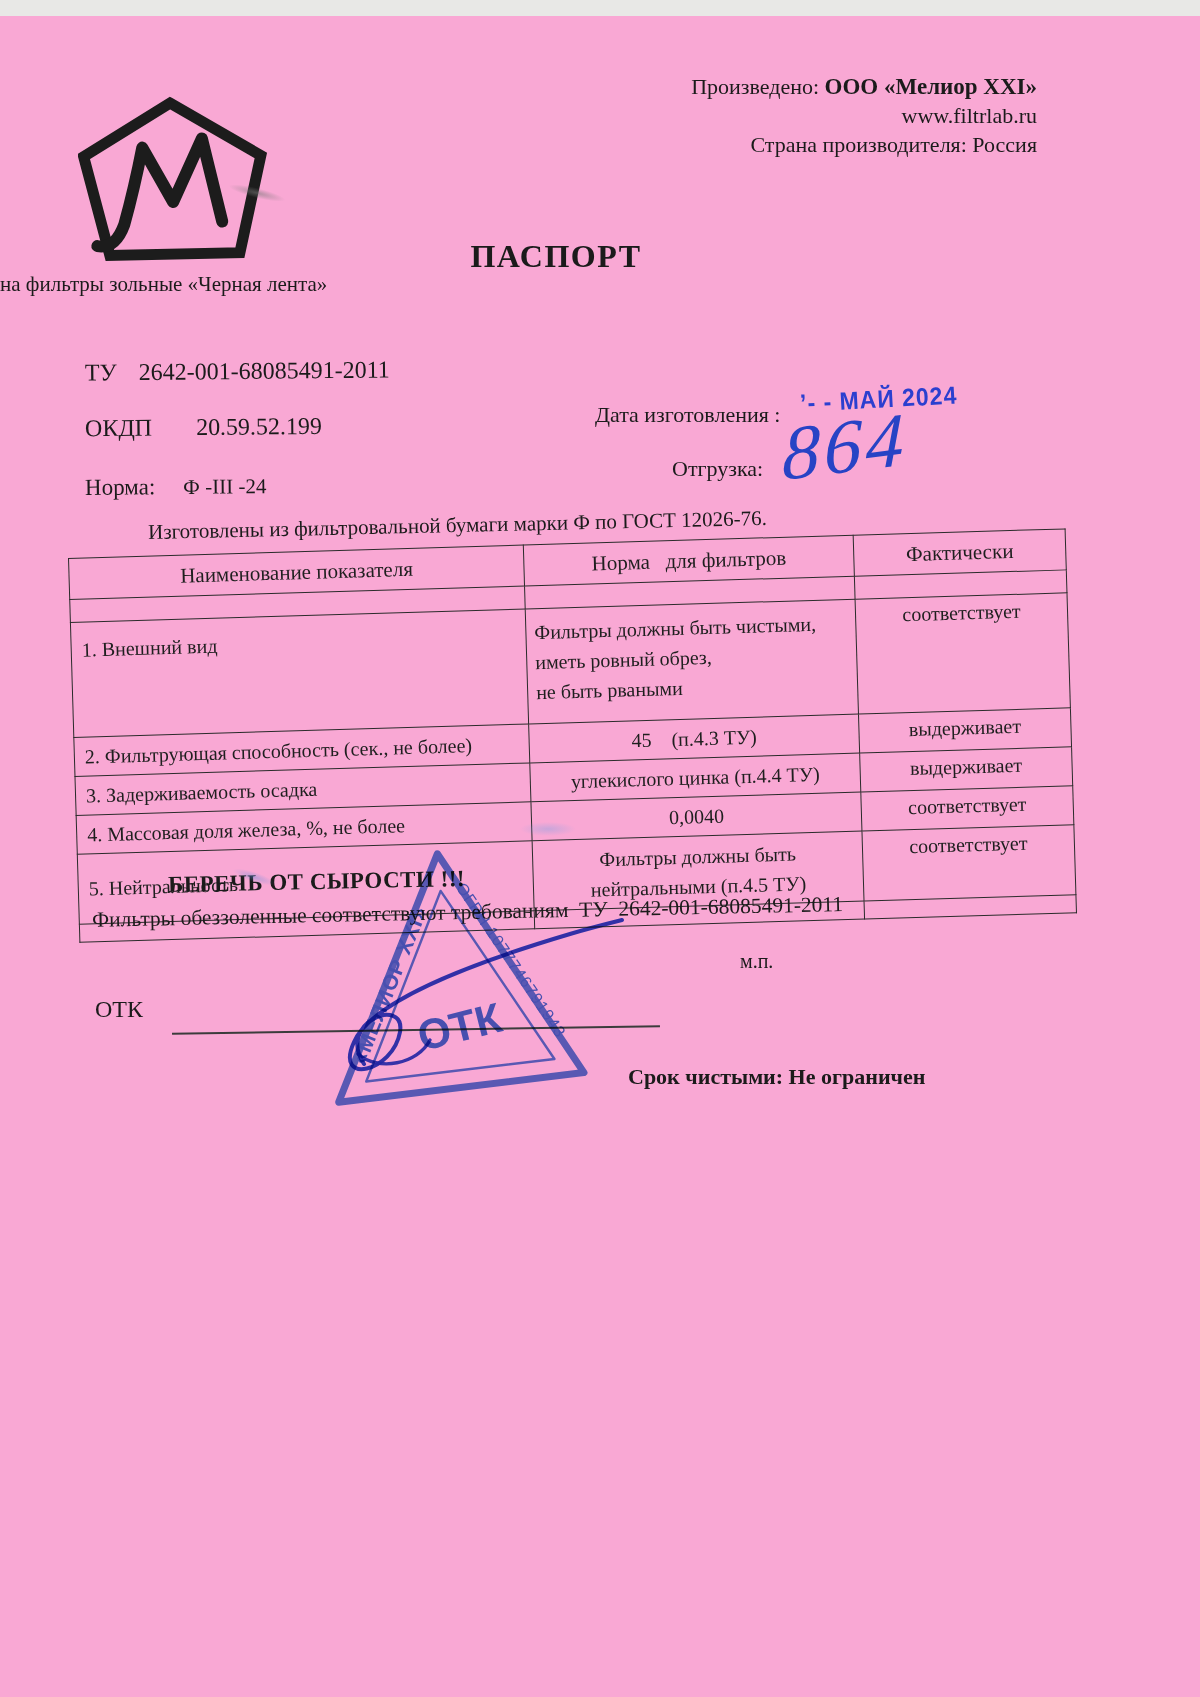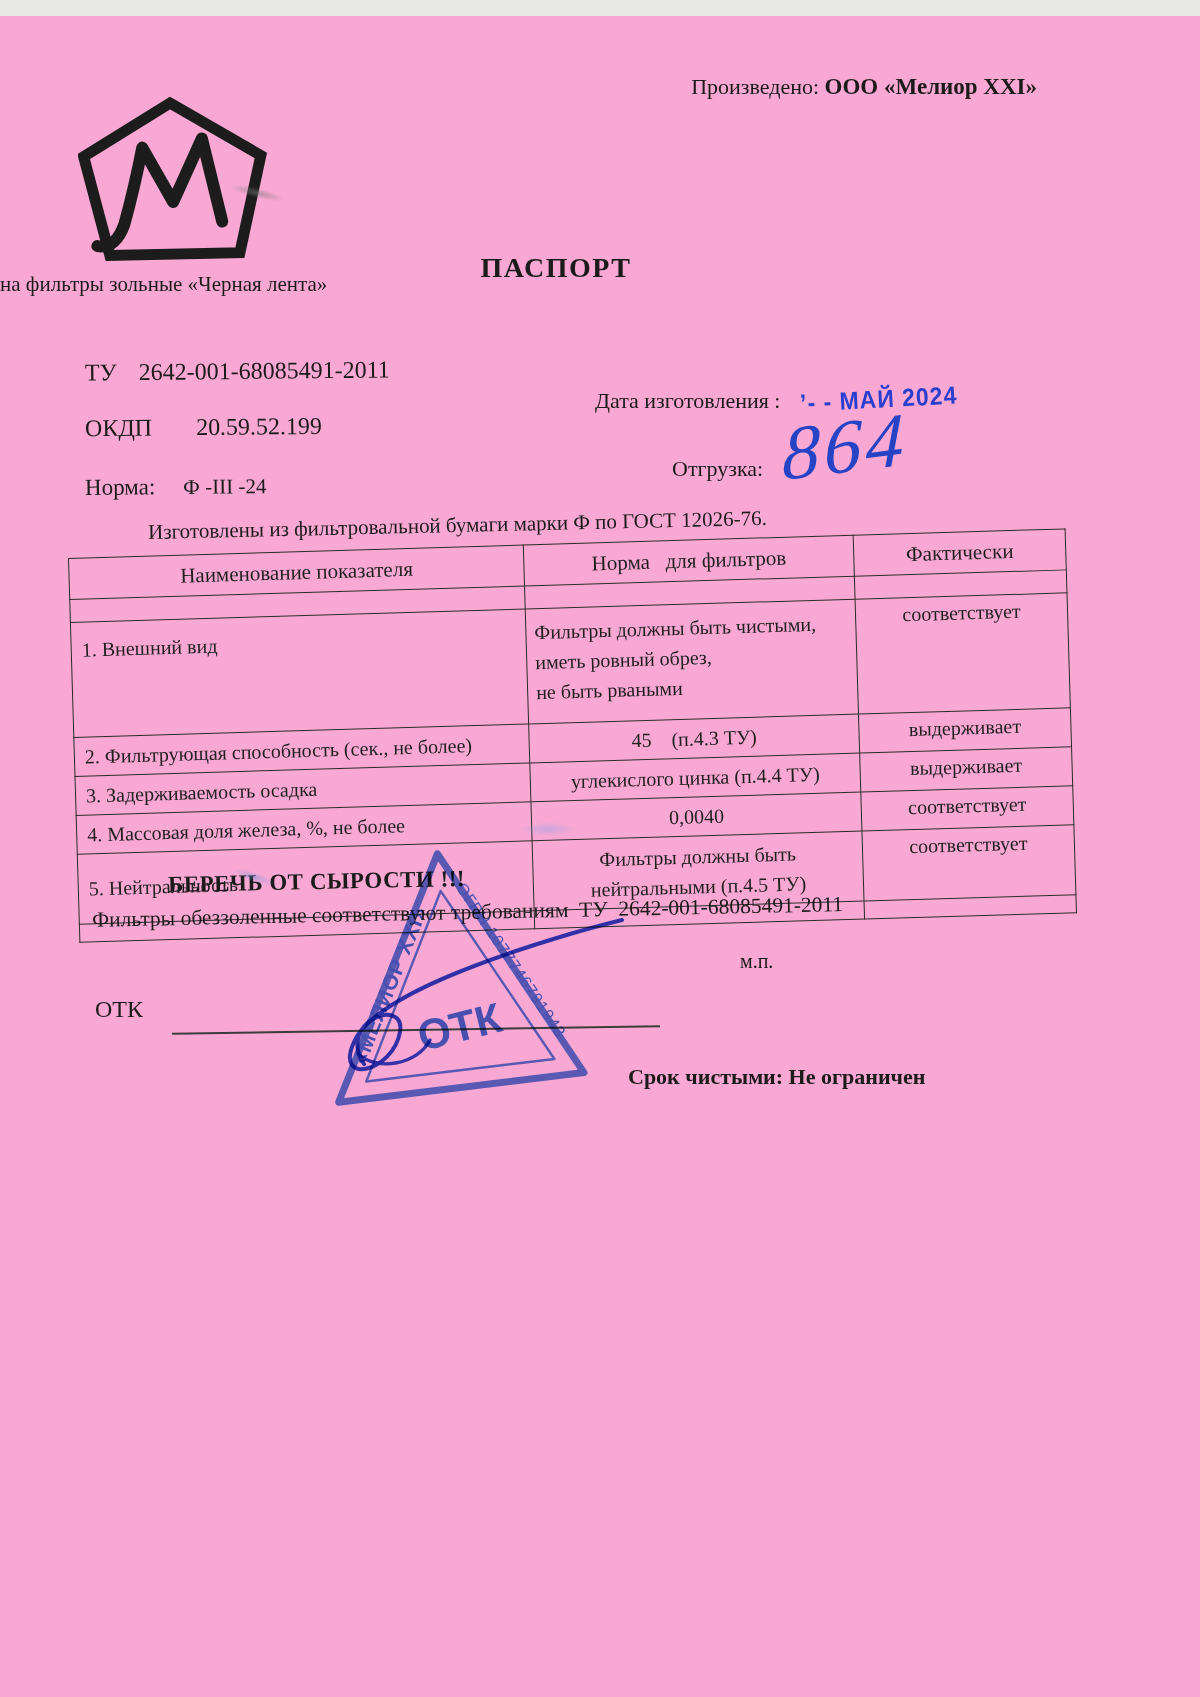--- a/index.html
+++ b/index.html
@@ -14,33 +14,33 @@
   .hdr{top:56px;right:163px;text-align:right;line-height:29px;font-size:22px;}
   .hdr .producer{font-weight:bold;font-size:23px;}
 
   
   .logo{left:78px;top:80px;width:192px;height:168px;}
   .smudge{left:228px;top:172px;width:58px;height:10px;
     background:radial-gradient(closest-side,rgba(120,120,120,.55),rgba(120,120,120,0));
     transform:rotate(14deg);}
 
   
-  .title{left:0;top:236px;width:1112px;text-align:center;font-size:28px;font-weight:bold;letter-spacing:1.5px;}
+  .title{left:0;top:222px;width:1112px;text-align:center;font-size:32px;font-weight:bold;letter-spacing:1.5px;}
   .subtitle{left:0;top:256px;width:1116px;font-size:21px;}
 
   
   .tu{left:85px;top:342px;font-size:24px;transform:rotate(-0.6deg);}
   .tu .val{margin-left:22px;}
   .okdp{left:85px;top:398px;font-size:24px;transform:rotate(-0.6deg);}
   .okdp .val{margin-left:44px;}
   .batch{left:85px;top:458px;font-size:23px;transform:rotate(-0.6deg);}
   .batch .val{margin-left:28px;font-size:21px;}
 
   
-  .datelbl{left:595px;top:372px;font-size:22px;}
+  .datelbl{left:595px;top:386px;font-size:22px;}
   .datestamp{left:800px;top:370px;font-size:23px;font-weight:bold;letter-spacing:1px;
     font-family:"Liberation Sans","DejaVu Sans",sans-serif;color:#2b3fcf;
     transform:rotate(-3deg) scaleY(1.08);}
   .shiplbl{left:672px;top:440px;font-size:22px;}
   .shipval{left:782px;top:392px;font-size:76px;font-style:italic;color:#2743c5;
     transform:rotate(-7deg) skewX(-8deg);letter-spacing:4px;line-height:1;}
 
   
   .intro{left:148px;top:497px;font-size:21px;transform:rotate(-1.3deg);}
 
@@ -84,20 +84,22 @@
 </head>
 <body>
 
 <div class="page">
 
   <div class="abs hdr">
     <div>
       <span>Произведено:</span>
       <span class="producer">ООО «Мелиор XXI»</span>
     </div>
+    <div>www.filtrlab.ru</div>
+    <div>Страна производителя: Россия</div>
   </div>
 
   <svg class="abs logo" viewBox="0 0 192 168">
     <path d="M96 7 L184 64 L158 160 L28 156 L7 56 Z" fill="none" stroke="#1c1c1c" stroke-width="11" stroke-linejoin="miter" transform="rotate(-3 96 84)"></path>
     <path d="M16 146 C30 149 38 140 44 126 C52 102 60 74 66 50 L94 106 L126 44 L142 128" fill="none" stroke="#1c1c1c" stroke-width="12" stroke-linejoin="round" stroke-linecap="round" transform="rotate(-3 96 84)"></path>
   </svg>
   <div class="abs smudge"></div>
 
   <div class="abs title">ПАСПОРТ</div>
   <div class="abs subtitle">на фильтры зольные «Черная лента»</div>

